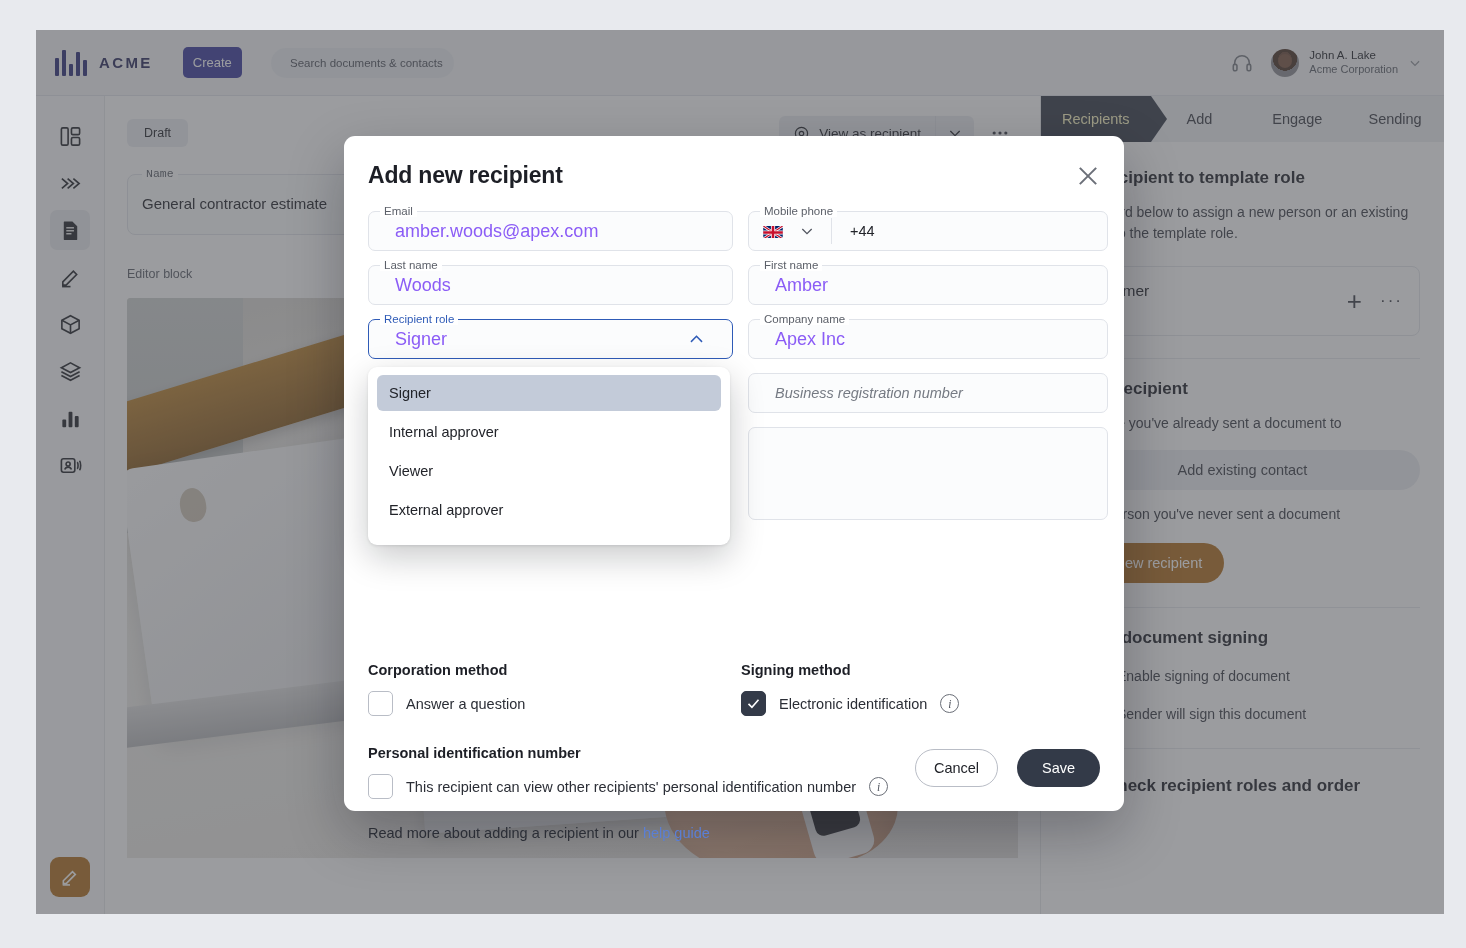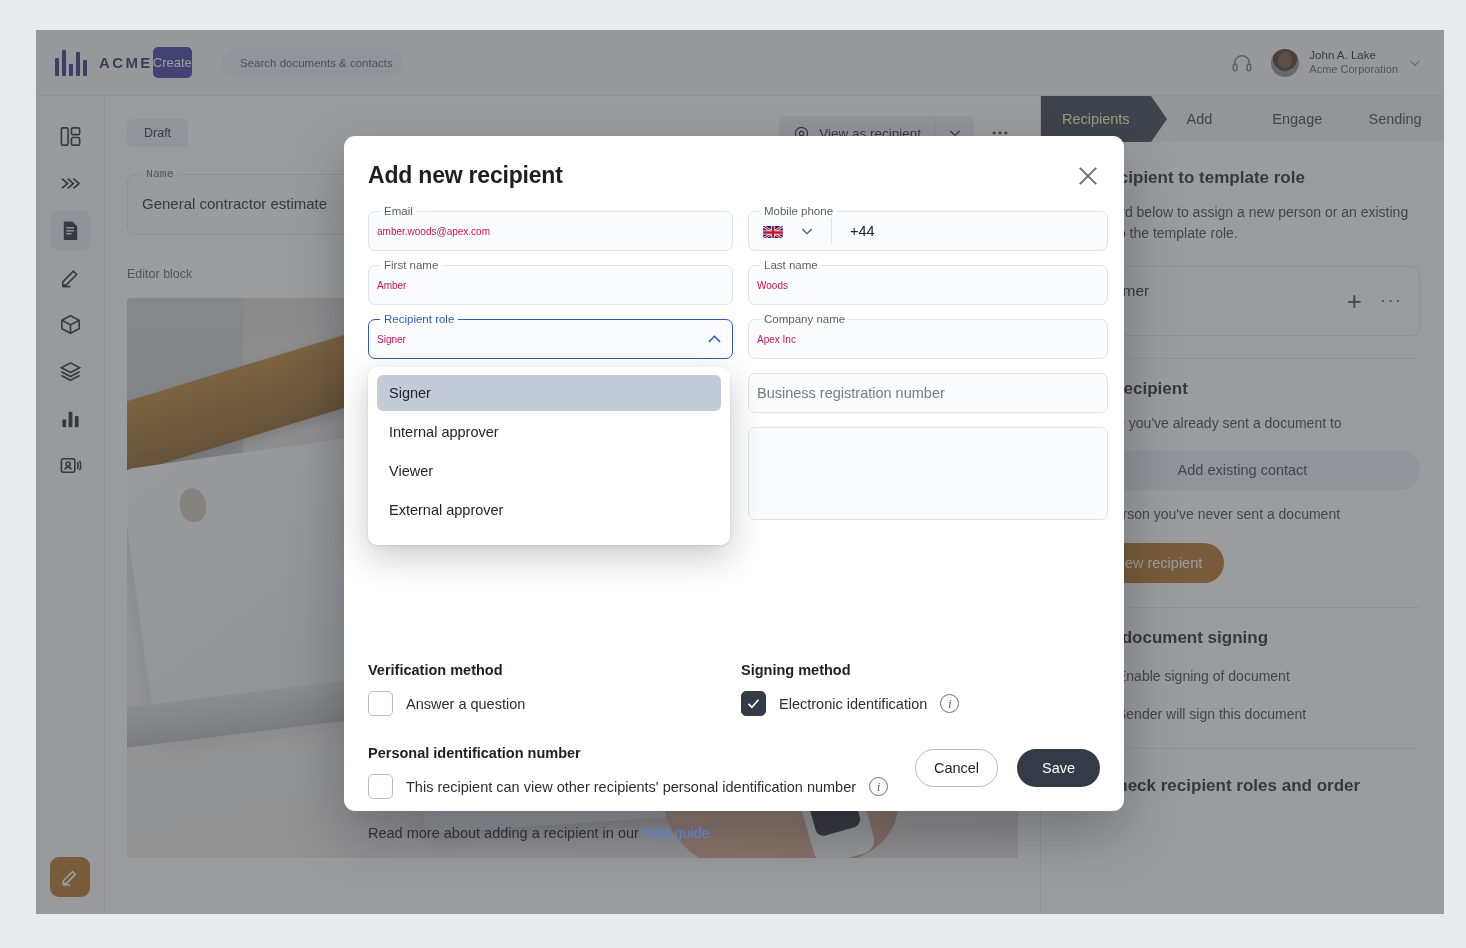--- a/index.html
+++ b/index.html
@@ -32,22 +32,22 @@
   .brand-bars i:nth-child(1) { height: 18px; }
   .brand-bars i:nth-child(2) { height: 26px; }
   .brand-bars i:nth-child(3) { height: 12px; }
   .brand-bars i:nth-child(4) { height: 24px; }
   .brand-bars i:nth-child(5) { height: 16px; }
   .brand-name {
     margin-left: 12px; font-size: 15px; font-weight: bold;
     letter-spacing: 2.4px; color: #2b2c5e;
   }
   .create-btn {
-    background: #3b3b9e; color: #fff;
-    font-size: 13px; padding: 8px 0; border-radius: 5px;
+    margin-left: 30px; background: #3b3b9e; color: #fff;
+    font-size: 13px; padding: 8px 10px; border-radius: 5px;
     border: none; cursor: pointer; text-align: right;
   }
   .search-box {
     margin-left: 29px; width: 183px; height: 30px;
     background: #eceef2; border-radius: 15px;
     display: flex; align-items: center; padding: 0 11px; gap: 8px;
   }
   .search-box .ph { font-size: 11.5px; color: #50545e; white-space: nowrap; }
   .topbar-right {
     margin-left: auto; display: flex; align-items: center; gap: 18px;
@@ -277,29 +277,29 @@
   .modal-close {
     position:absolute; right:22px; top:26px; width:28px; height:28px;
     cursor:pointer; color:#6b6f78;
   }
   .grid2 {
     margin-top: 22px; display:grid; grid-template-columns: 365px 360px;
     column-gap: 15px; row-gap: 14px;
   }
   .field {
     position:relative; height:40px; border:1px solid #e0e3e9; border-radius:7px;
-    background:#fbfcfd; display:flex; align-items:center; padding:0 8px;
+    background:#fbfcfd; display:flex; align-items:center; padding:0 26px;
   }
   .field.focused { border-color:#2f5bb7; }
   .field-legend {
     position:absolute; top:-7px; left:11px; background:#fff; padding:0 4px;
     font-size:11.5px; color:#5c6069;
   }
   .field.focused .field-legend { color:#2f5bb7; }
-  .field-value { font-size:10px; color:#be185d; }
+  .field-value { font-size:18px; color:#8b5cf6; }
   .field-ph { font-size:14.5px; color:#757a83; }
   .phone-field { padding:0; }
   .flag {
     width:20px; height:13px; margin-left:14px; flex:none; border-radius:2px; overflow:hidden;
   }
   .phone-caret { margin-left:16px; display:flex; align-items:center; color:#50545e; }
   .phone-sep { width:1px; height:26px; background:#e0e3e9; margin-left:16px; }
   .phone-code { font-size:14.5px; color:#22242a; margin-left:18px; }
   .select-caret { margin-left:auto; display:flex; align-items:center; color:#2f5bb7;}
   .textarea {
@@ -599,45 +599,45 @@
         <span class="phone-caret">
           <svg width="16" height="16" viewBox="0 0 24 24" fill="none" stroke="currentColor" stroke-width="1.9">
             <polyline points="5,9 12,16 19,9"></polyline>
           </svg>
         </span>
         <span class="phone-sep"></span>
         <span class="phone-code">+44</span>
       </div>
 
       <div class="field">
+        <span class="field-legend">Last name</span>
+        <span class="field-value">Woods</span>
+      </div>
+
+      <div class="field">
         <span class="field-legend">First name</span>
         <span class="field-value">Amber</span>
-      </div>
-
-      <div class="field">
-        <span class="field-legend">Last name</span>
-        <span class="field-value">Woods</span>
       </div>
 
       <div class="field focused">
         <span class="field-legend">Recipient role</span>
         <span class="field-value">Signer</span>
         <span class="select-caret">
           <svg width="19" height="19" viewBox="0 0 24 24" fill="none" stroke="currentColor" stroke-width="1.9">
             <polyline points="5,15 12,8 19,15"></polyline>
           </svg>
         </span>
       </div>
 
       <div class="field">
         <span class="field-legend">Company name</span>
         <span class="field-value">Apex Inc</span>
       </div>
 
-      <div class="field" style="grid-column:2;">
+      <div class="field" style="grid-column:2;font-style:italic;">
         <span class="field-ph">Business registration number</span>
       </div>
 
       <div class="textarea"></div>
     </div>
 
     <div class="dropdown">
       <div class="dd-item sel">
         <span>Signer</span>
       </div>
@@ -647,21 +647,21 @@
       <div class="dd-item">
         <span>Viewer</span>
       </div>
       <div class="dd-item">
         <span>External approver</span>
       </div>
     </div>
 
     <div class="methods-grid">
       <div>
-        <div class="sec-title">Verification method</div>
+        <div class="sec-title">Corporation method</div>
         <div class="check-row">
           <div class="cbox"></div>
           <div class="check-label">Answer a question</div>
         </div>
       </div>
       <div>
         <div class="sec-title">Signing method</div>
         <div class="check-row">
           <div class="cbox checked">
             <svg viewBox="0 0 24 24" fill="none" stroke="currentColor" stroke-width="2.6">

